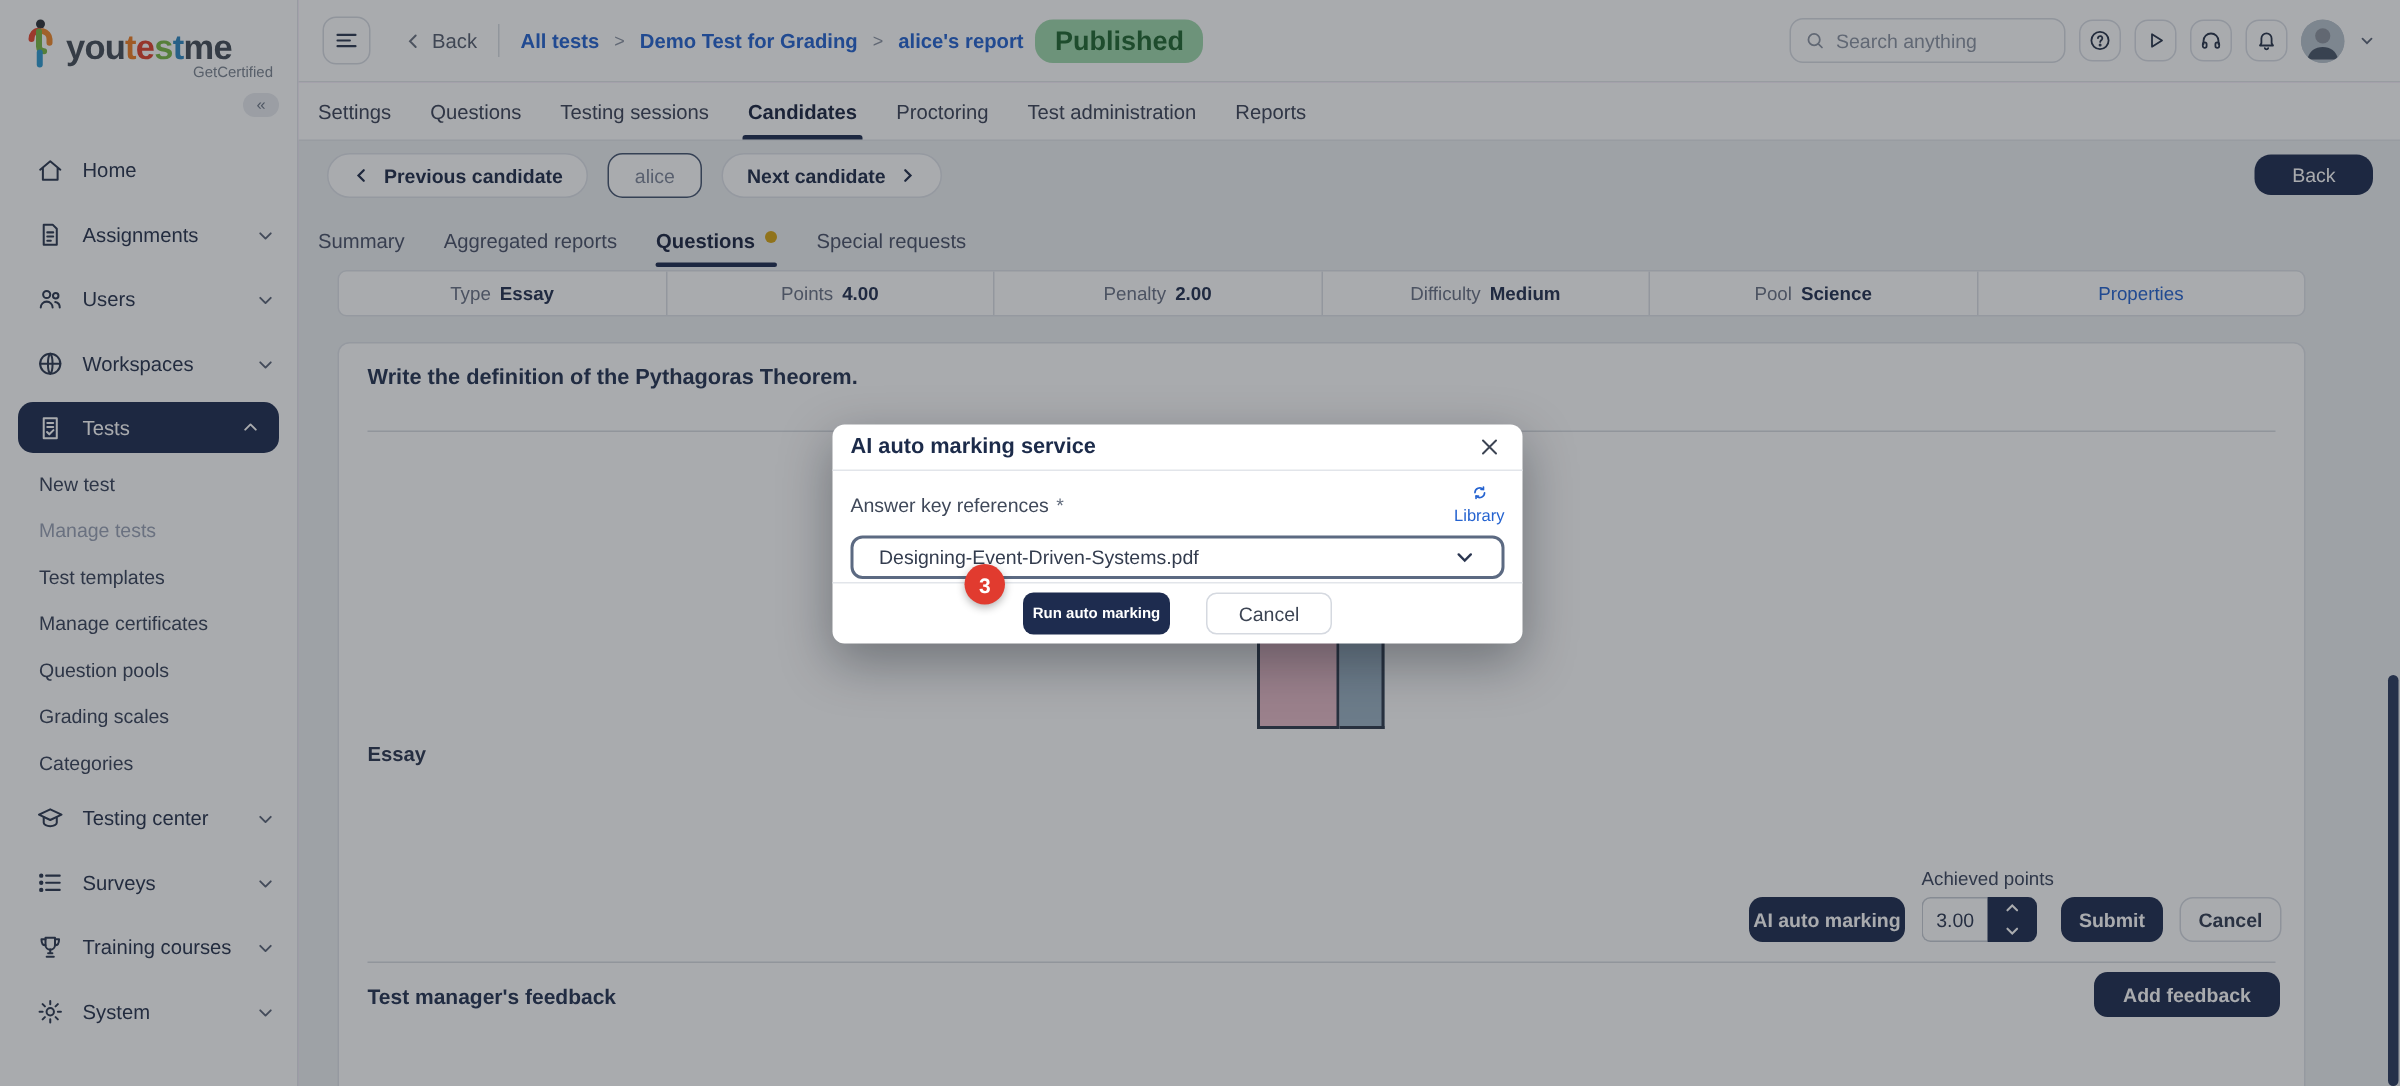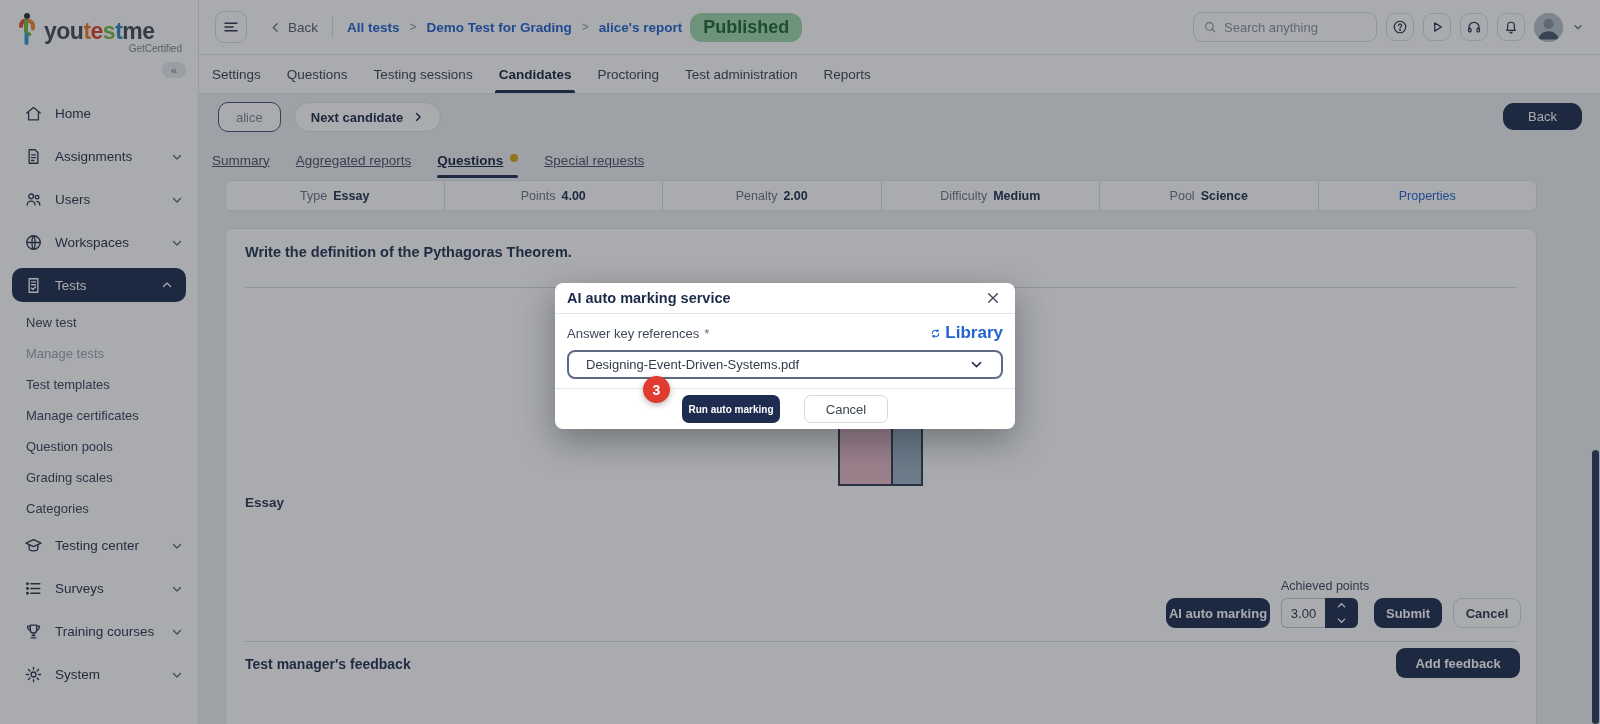--- a/index.html
+++ b/index.html
@@ -70,21 +70,21 @@
   .cand-row { position:relative; height:46px; padding:8px 0 0 19px; display:flex; gap:13px; }
   .pill-btn { height:30px; background:#fff; border:1px solid #dfe3e9; border-radius:15px; display:flex;
     align-items:center; gap:9px; padding:0 16px; font-size:13px; font-weight:bold; color:#202c49; }
   .pill-btn .ic { width:12px; height:12px; display:flex; color:#202c49; }
   .cand-current { height:30px; border:1.5px solid #44546f; border-radius:10px; background:#fff;
     display:flex; align-items:center; padding:0 17px; font-size:13px; color:#7e8699; }
   .back-btn-top { position:absolute; right:18px; top:9px; height:27px; background:var(--navy); color:#fff;
     border-radius:11px; font-size:13px; display:flex; align-items:center; padding:0 25px; }
   .subtabs { height:40px; display:flex; gap:26px; padding-left:13px; align-items:center; }
   .subtab { position:relative; font-size:13.5px; color:#4a5268; display:flex; align-items:center; gap:7px;
-    height:100%; cursor:pointer;text-decoration:underline; }
+    height:100%; cursor:pointer; }
   .subtab.active { font-weight:bold; color:#1a2440; }
   .subtab.active::after { content:""; position:absolute; left:0; right:0; bottom:2px; height:3px;
     background:var(--navy); border-radius:2px; }
   .subtab .dot { width:8px; height:8px; border-radius:50%; background:var(--dotYellow); margin-top:-4px; }
 
   .info-card { position:absolute; left:26px; top:86px; width:1312px; height:31px; background:#fff;
     border:1px solid #dfe3e8; border-radius:6px; display:flex; }
   .info-cell { flex:1; display:flex; align-items:center; justify-content:center; gap:6px;
     border-right:1px solid #dcdfe5; font-size:12.5px; }
   .info-cell:last-child { border-right:none; }
@@ -131,21 +131,21 @@
     border-radius:8px; box-shadow:0 12px 34px rgba(10,14,24,.35); z-index:60; }
   .modal-head { height:31px; display:flex; align-items:center; padding:0 14px 0 12px;
     border-bottom:1px solid #e2e5ea; }
   .modal-title { font-size:14.5px; font-weight:bold; color:#1c2b4a; }
   .modal-close { margin-left:auto; width:16px; height:16px; color:#3c4453; cursor:pointer; }
   .modal-body { padding:9px 12px 0; }
   .field-row { display:flex; align-items:center; }
   .field-lbl { font-size:13px; color:#3f4859; }
   .req-star { color:#626c7d; margin-left:5px; font-size:13px; }
   .library-link { margin-left:auto; display:flex; align-items:center; gap:4px; color:var(--link);
-    font-size:17px; font-weight:bold; cursor:pointer; }
+    font-size:11px; font-weight:normal; cursor:pointer;flex-direction:column; }
   .library-link .ic { width:11px; height:11px; display:flex; }
   .select { margin-top:7px; height:29px; border:2px solid #5c6a82; border-radius:8px; display:flex;
     align-items:center; padding:0 17px; font-size:13px; color:#333c4e; cursor:pointer; background:#fff; }
   .select .ic { margin-left:auto; width:15px; height:15px; color:#2b3650; }
   .modal-foot { position:absolute; left:0; right:0; bottom:0; height:41px; border-top:1px solid #e2e5ea; }
   .step-badge { position:absolute; left:88px; top:-13px; width:27px; height:27px; border-radius:50%;
     background:var(--redBadge); color:#fff; font-size:14px; font-weight:bold; display:flex;
     align-items:center; justify-content:center; box-shadow:0 2px 6px rgba(0,0,0,.3); }
   .run-btn { position:absolute; left:127px; top:6px; width:98px; height:28px; background:var(--navy);
     color:#fff; border:none; border-radius:7px; font-size:10px; font-weight:bold;
@@ -391,20 +391,28 @@
       <div class="tab">Questions</div>
       <div class="tab">Testing sessions</div>
       <div class="tab active">Candidates</div>
       <div class="tab">Proctoring</div>
       <div class="tab">Test administration</div>
       <div class="tab">Reports</div>
     </div>
 
   <div class="content">
     <div class="cand-row">
+      <div class="pill-btn">
+        <span class="ic">
+          <svg viewBox="0 0 24 24" fill="none" stroke="currentColor" stroke-width="3" stroke-linecap="round">
+              <path d="M15 5l-7 7 7 7"></path>
+            </svg>
+        </span>
+        <span>Previous candidate</span>
+      </div>
       <div class="cand-current">alice</div>
       <div class="pill-btn">
         <span>Next candidate</span>
         <span class="ic">
           <svg viewBox="0 0 24 24" fill="none" stroke="currentColor" stroke-width="3" stroke-linecap="round">
               <path d="M9 5l7 7-7 7"></path>
             </svg>
         </span>
       </div>
       <div class="back-btn-top">Back</div>

